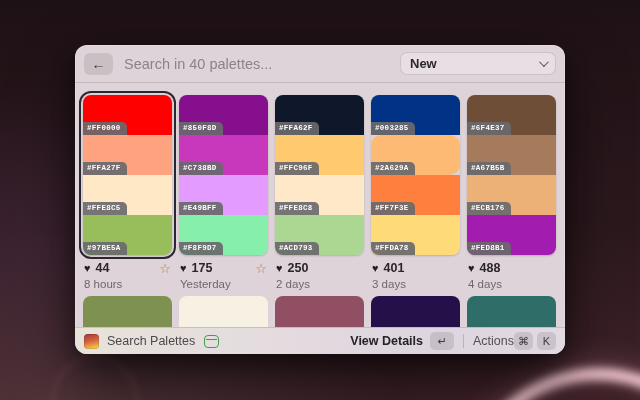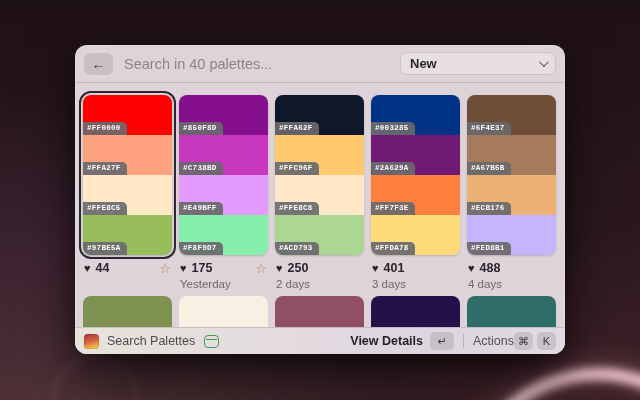--- a/index.html
+++ b/index.html
@@ -133,20 +133,21 @@
             </div>
           <div class="seg" style="background: rgb(151, 190, 90);">
               <span class="badge">#97BE5A</span>
             </div>
         </div>
         <div class="meta">
           <span class="heart">♥</span>
           <span class="likes">44</span>
           <span class="star">☆</span>
         </div>
+        <div class="time">8 hours</div>
       </div>
 
       <div class="col">
         <div class="card">
           <div class="seg" style="background: rgb(133, 15, 141);">
               <span class="badge">#850F8D</span>
             </div>
           <div class="seg" style="background: rgb(199, 56, 189);">
               <span class="badge">#C738BD</span>
             </div>
@@ -185,21 +186,21 @@
           <span class="likes">250</span>
         </div>
         <div class="time">2 days</div>
       </div>
 
       <div class="col">
         <div class="card">
           <div class="seg" style="background: rgb(0, 50, 133);">
               <span class="badge">#003285</span>
             </div>
-          <div class="seg" style="background: #701a75;">
+          <div class="seg" style="background: #fdba74; border-radius: 10px;">
               <span class="badge">#2A629A</span>
             </div>
           <div class="seg" style="background: rgb(255, 127, 62);">
               <span class="badge">#FF7F3E</span>
             </div>
           <div class="seg" style="background: rgb(255, 218, 120);">
               <span class="badge">#FFDA78</span>
             </div>
         </div>
         <div class="meta">
@@ -213,21 +214,21 @@
         <div class="card">
           <div class="seg" style="background: rgb(111, 78, 55);">
               <span class="badge">#6F4E37</span>
             </div>
           <div class="seg" style="background: rgb(166, 123, 91);">
               <span class="badge">#A67B5B</span>
             </div>
           <div class="seg" style="background: rgb(236, 177, 118);">
               <span class="badge">#ECB176</span>
             </div>
-          <div class="seg" style="background: #c4b5fd; padding-left: 28px;">
+          <div class="seg" style="background: #a21caf; padding-left: 28px;">
               <span class="badge">#FED8B1</span>
             </div>
         </div>
         <div class="meta">
           <span class="heart">♥</span>
           <span class="likes">488</span>
         </div>
         <div class="time">4 days</div>
       </div>
 

